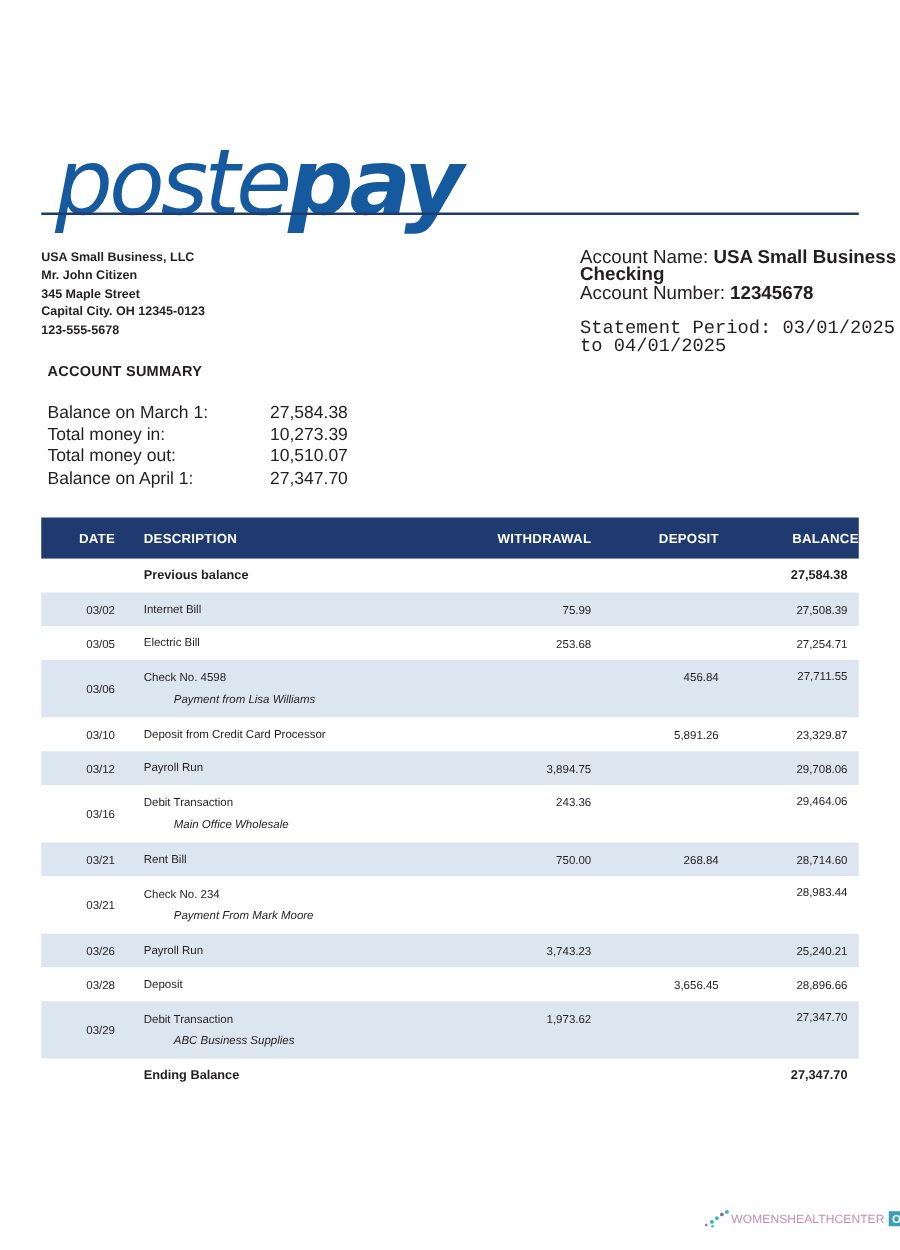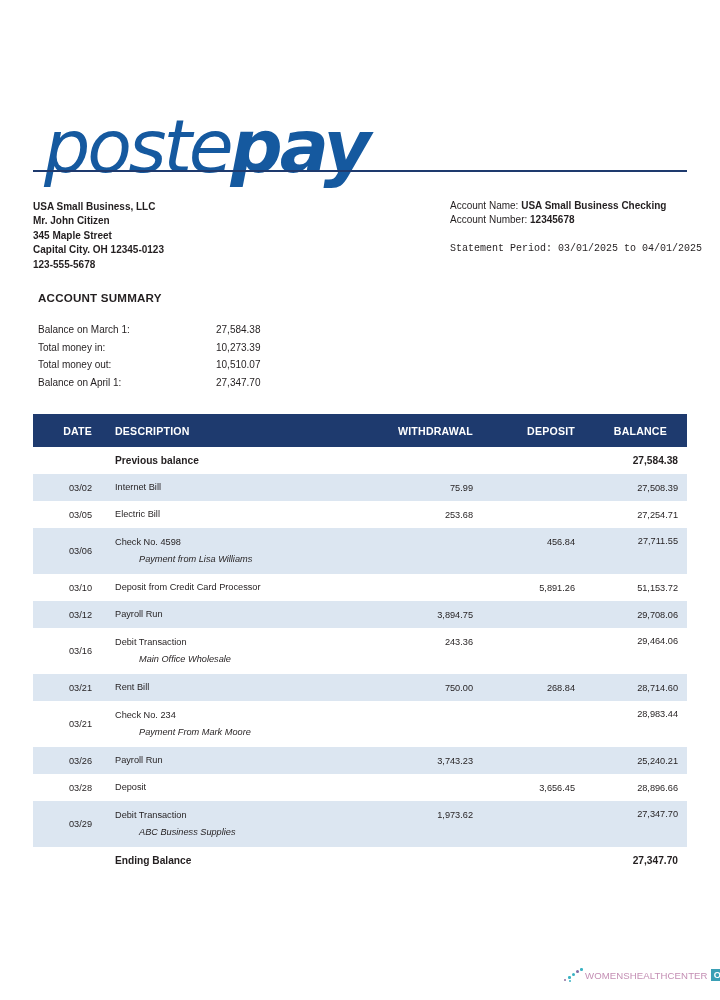--- a/index.html
+++ b/index.html
@@ -59,23 +59,23 @@
     position: absolute;
     left: 33px;
     top: 200px;
     font-size: 10px;
     font-weight: 700;
     line-height: 14.4px;
     color: #231f20;
   }
   .acct {
     position: absolute;
-    left: 450px;
+    left: 464px;
     top: 199px;
-    font-size: 10px;
+    font-size: 15px;
     line-height: 14.4px;
     color: #231f20;
   }
   .acct .lbl { font-weight: 400; }
   .acct .val { font-weight: 700; }
   .acct .period { margin-top: 14px; font-weight: 400; font-family: Liberation Mono, monospace; }
 
   
   .summary-title {
     position: absolute;
@@ -84,21 +84,21 @@
     font-size: 11.6px;
     font-weight: 700;
     letter-spacing: 0.2px;
     color: #231f20;
   }
   .summary {
     position: absolute;
     left: 38px;
     top: 321px;
     width: 300px;
-    font-size: 10px;
+    font-size: 14px;
     line-height: 17.6px;
   }
   .summary .row { display: flex; }
   .summary .k { width: 178px; }
   .summary .v { }
 
   
   .table {
     position: absolute;
     left: 33px;
@@ -160,21 +160,21 @@
   .tr.tall .c-dep { align-items: flex-start; padding-top: 9px; }
   .tr.tall .c-bal { align-items: flex-end; padding-bottom: 28px; }
 
   .thead .c-date,
   .thead .c-desc,
   .thead .c-wd,
   .thead .c-dep,
   .thead .c-bal { display: flex; align-items: center; }
   .thead .c-date { justify-content: flex-end; }
   .thead .c-desc { justify-content: flex-start; flex-direction: row; }
-  .thead .c-bal  { padding-right: 20px; }
+  .thead .c-bal  { padding-right: 0; }
 
   .desc-main { line-height: 13px; }
   .desc-sub  { font-style: italic; line-height: 13px; margin-top: 4px; margin-left: 24px; }
 
   .tr.bold .desc-main,
   .tr.bold .c-bal { font-weight: 700; font-size: 10.2px; }
 
   
   .watermark {
     position: absolute;
@@ -314,21 +314,21 @@
           <div class="c-dep">456.84</div>
           <div class="c-bal">27,711.55</div>
         </div>
         <div class="tr plain">
           <div class="c-date">03/10</div>
           <div class="c-desc">
             <div class="desc-main">Deposit from Credit Card Processor</div>
           </div>
           <div class="c-wd"></div>
           <div class="c-dep">5,891.26</div>
-          <div class="c-bal">51,153.72</div>
+          <div class="c-bal">23,329.87</div>
         </div>
         <div class="tr shaded">
           <div class="c-date">03/12</div>
           <div class="c-desc">
             <div class="desc-main">Payroll Run</div>
           </div>
           <div class="c-wd">3,894.75</div>
           <div class="c-dep"></div>
           <div class="c-bal">29,708.06</div>
         </div>

